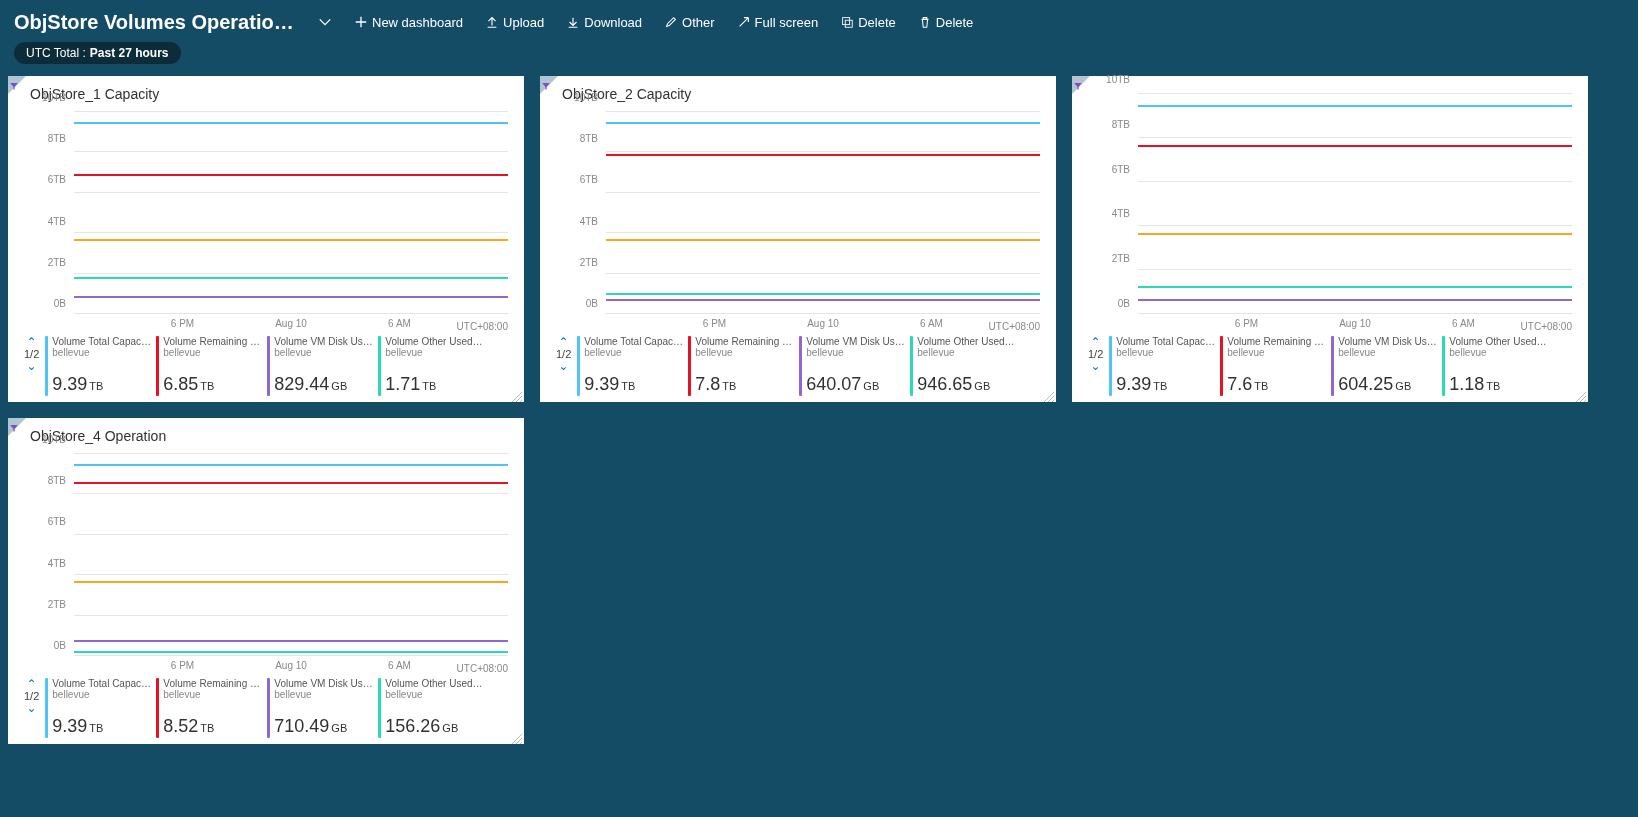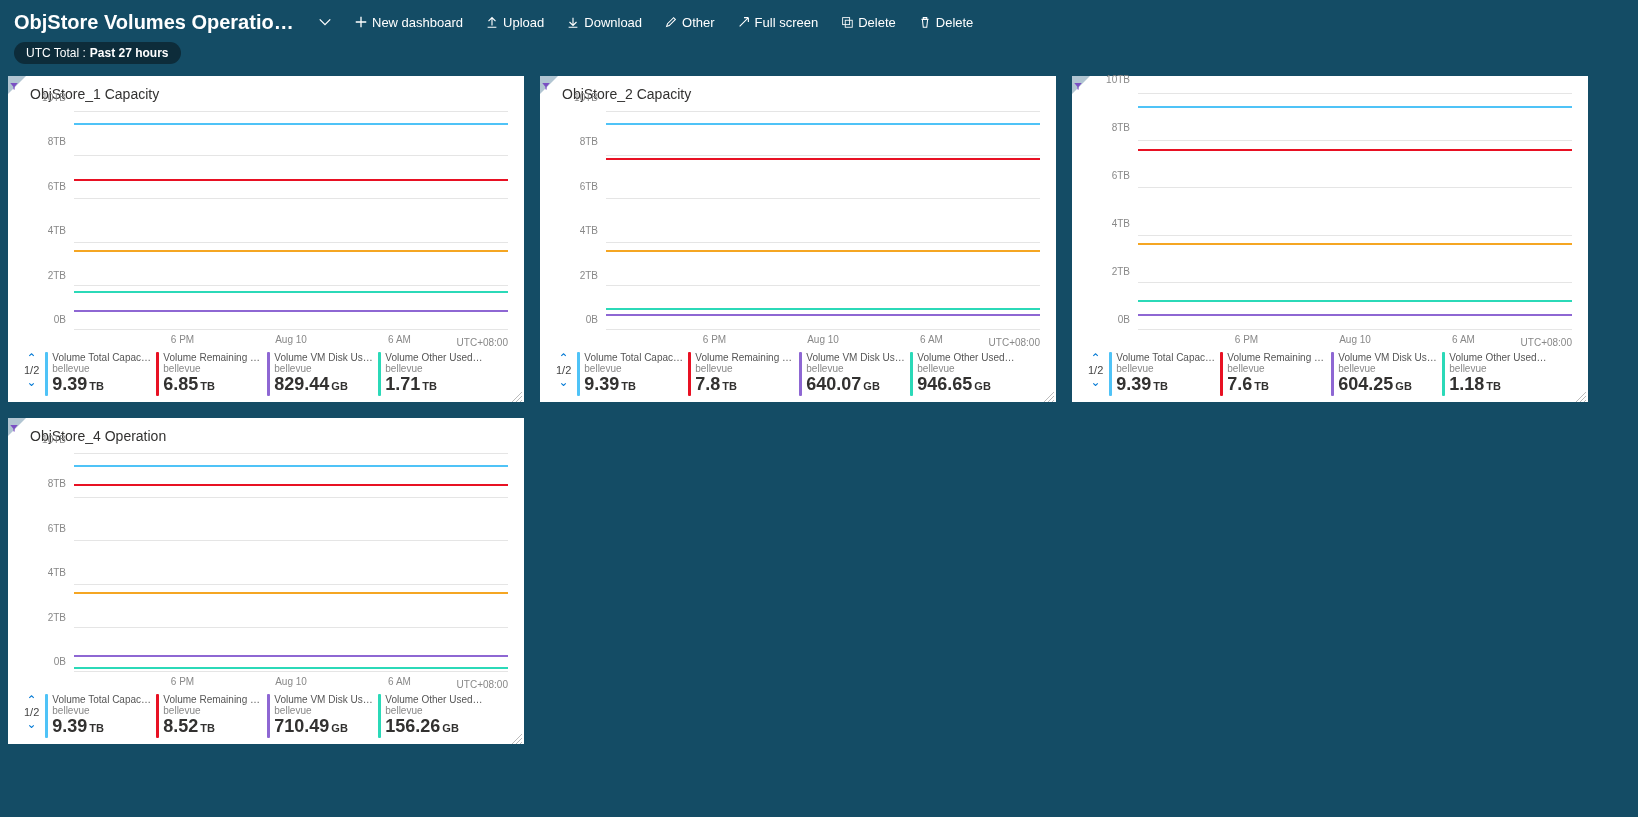--- a/index.html
+++ b/index.html
@@ -36,21 +36,21 @@
 
 .legend { display:flex; align-items:flex-start; margin-top:4px; padding-left:6px; }
 .pager { display:flex; flex-direction:column; align-items:center; margin-right:6px; font-size:11px; color:#444; }
 .pager .arrow { color:#0078d4; font-size:12px; line-height:12px; }
 .metrics { display:flex; gap:4px; flex:1; }
 .metric { display:flex; align-items:stretch; gap:4px; min-width:0; }
 .bar { width:3px; border-radius:1px; }
 .mtxt { display:flex; flex-direction:column; min-width:0; }
 .mname { font-size:10px; color:#555; white-space:nowrap; overflow:hidden; text-overflow:ellipsis; max-width:100px; }
 .mloc { font-size:10px; color:#888; }
-.mval { font-size:18px; color:#323130; font-weight:700; line-height:20px; }
+.mval { font-size:18px; color:#323130; font-weight:400; line-height:20px;margin-top:16px; }
 .munit { font-size:11px; margin-left:2px; }
 </style>
 </head>
 <body>
 
 <div class="header">
   <div class="hdr-row1">
     <div class="title">ObjStore Volumes Operation Perfo…</div>
     <div class="chev">
         <svg width="14" height="14" viewBox="0 0 16 16">

